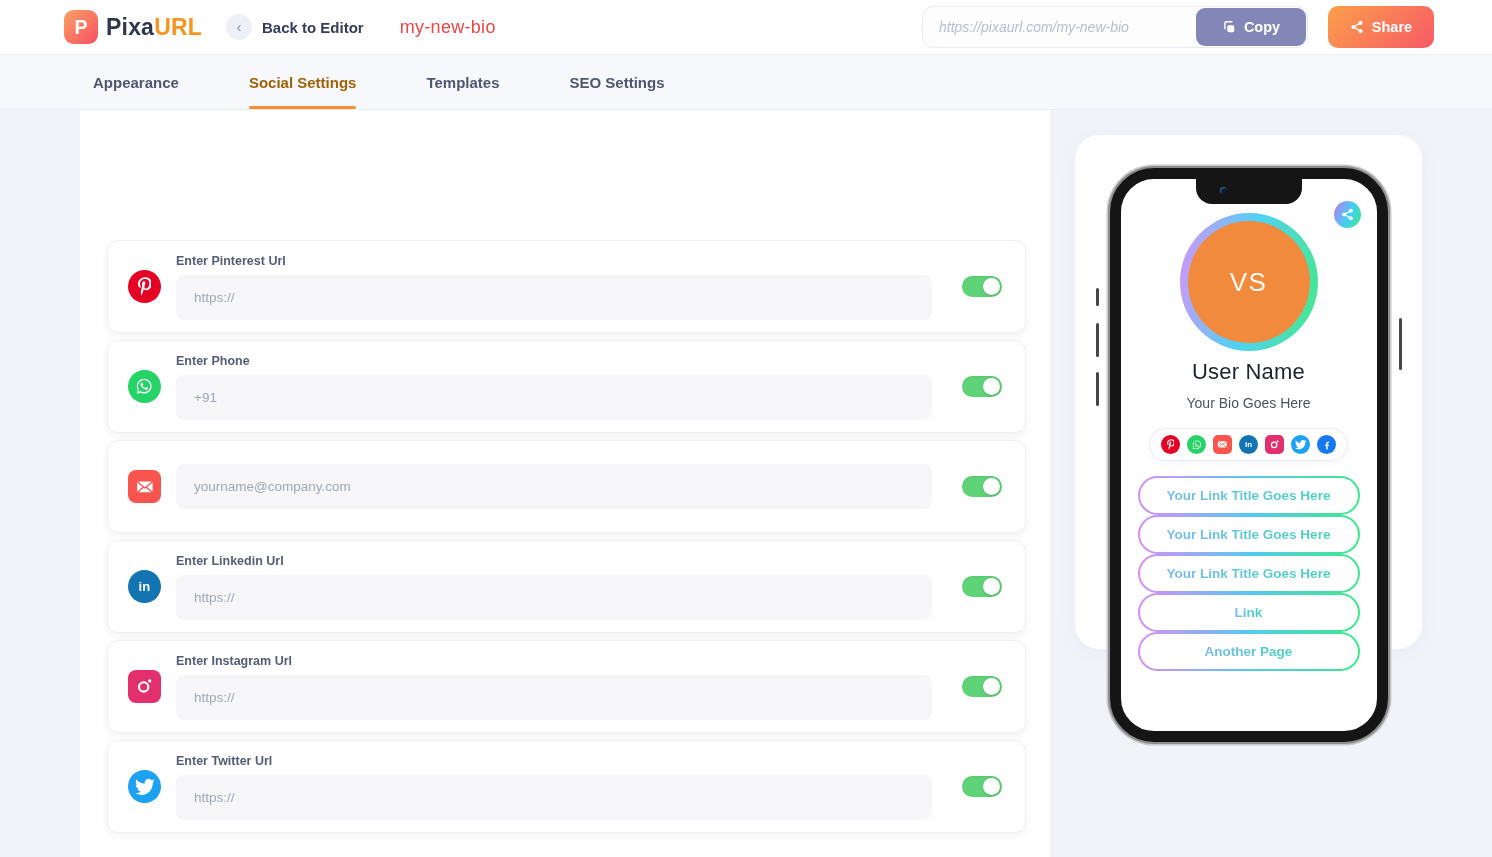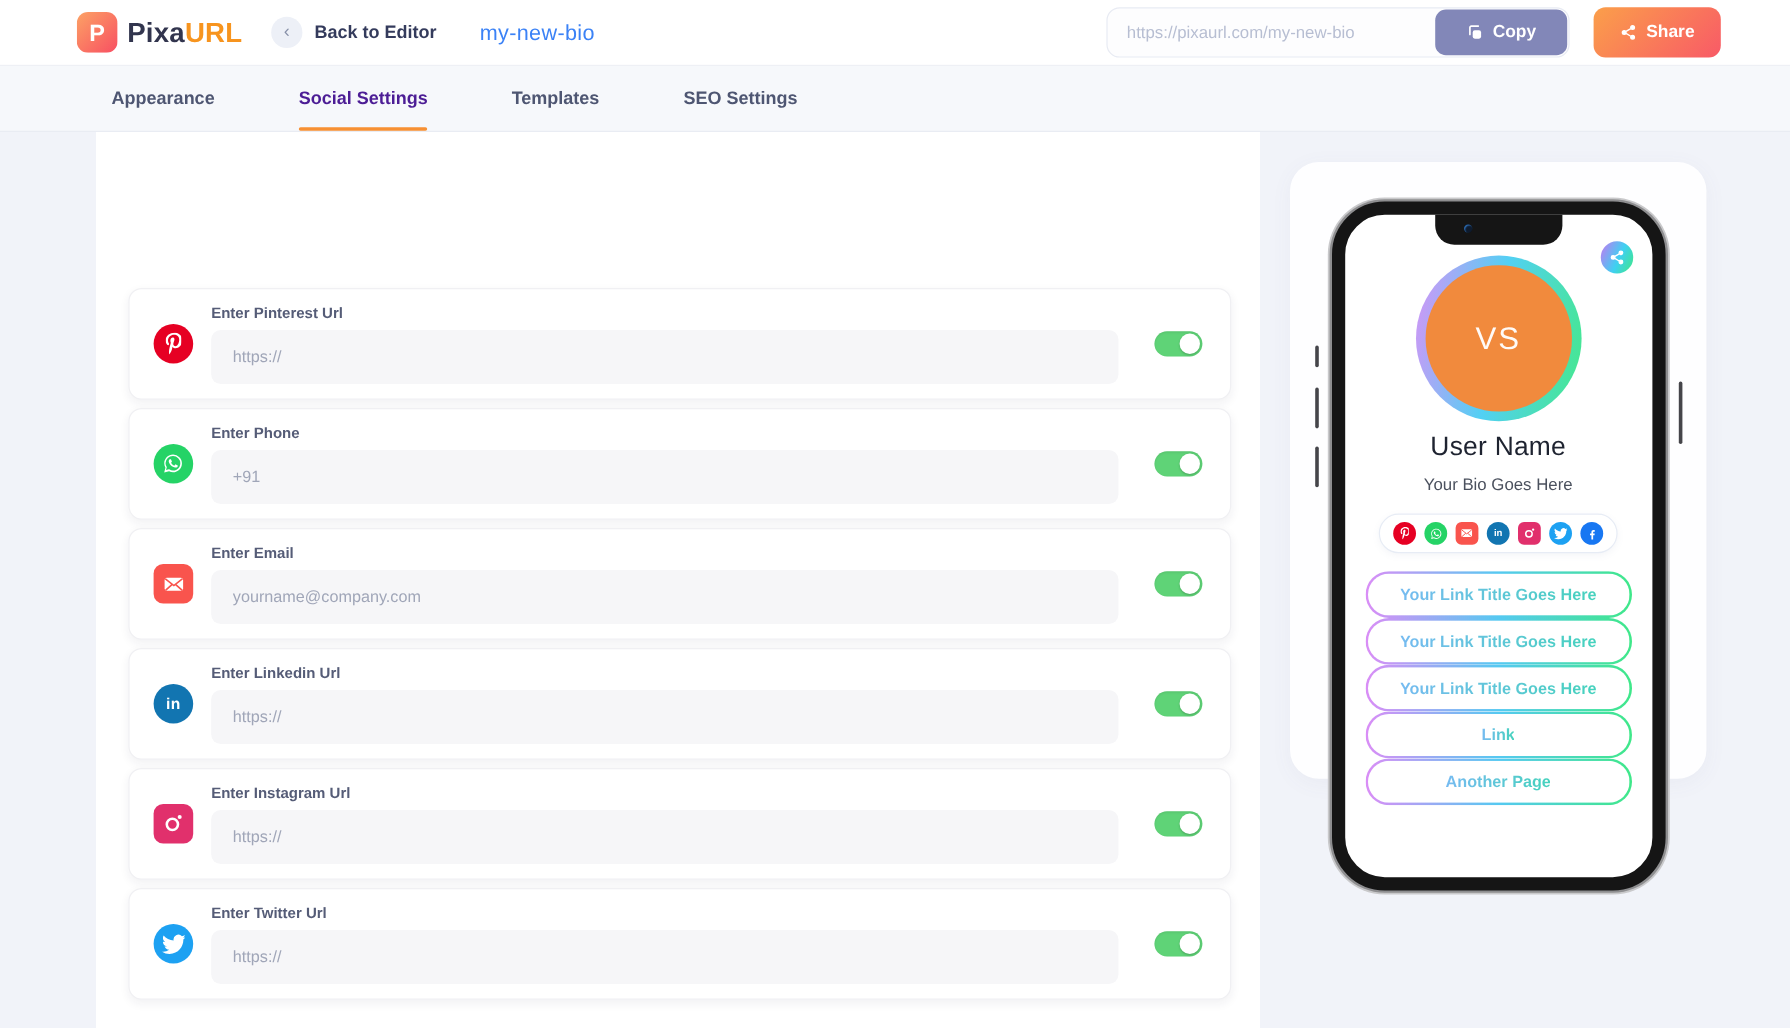--- a/index.html
+++ b/index.html
@@ -8,30 +8,30 @@
 
   
   .header { height:55px; background:#fff; display:flex; align-items:center; padding:0 58px 0 64px; border-bottom:1px solid #eef0f5; position:relative; z-index:3; }
   .logo { display:flex; align-items:center; gap:8px; }
   .logo-icon { width:34px; height:34px; display:block; }
   .brand { font-size:23px; font-weight:800; letter-spacing:.2px; }
   .brand .b1 { color:#32354e; }
   .brand .b2 { color:#f7941e; }
   .back-circle { width:26px; height:26px; border-radius:50%; background:#edf0f7; color:#8790a8; display:flex; align-items:center; justify-content:center; font-size:15px; margin-left:24px; cursor:pointer; padding-bottom:2px; }
   .back-label { font-size:15px; font-weight:700; color:#343b5c; margin-left:10px; cursor:pointer; }
-  .page-title { font-size:18px; color:#3b82f6; margin-left:36px; letter-spacing:.3px; }
+  .page-title { font-size:18px; color:#ef4444; margin-left:36px; letter-spacing:.3px; }
   .url-group { margin-left:auto; width:386px; height:42px; border:1.5px solid #e8ebf3; background:#fdfdfe; border-radius:11px; display:flex; align-items:center; position:relative; }
-  .url-input { border:none; outline:none; background:transparent; flex:1; height:100%; padding:0 10px 0 16px; font-size:14px; color:#b7bed2; font-family:inherit; }
+  .url-input { border:none; outline:none; background:transparent; flex:1; height:100%; padding:0 10px 0 16px; font-size:14px; color:#b7bed2; font-family:inherit;font-style:italic; }
   .copy-btn { position:absolute; right:1px; top:1px; bottom:1px; width:110px; background:#8287b8; border:none; border-radius:9px; color:#fff; font-size:14.5px; font-weight:700; display:flex; align-items:center; justify-content:center; gap:8px; cursor:pointer; font-family:inherit; }
   .share-btn { margin-left:20px; width:106px; height:42px; border:none; border-radius:10px; background:linear-gradient(135deg,#fb9f4a 0%,#f85a67 100%); color:#fff; font-size:14.5px; font-weight:700; display:flex; align-items:center; justify-content:center; gap:8px; cursor:pointer; font-family:inherit; }
 
   
   .tabbar { height:55px; background:#f6f8fb; border-bottom:1px solid #e9ecf3; display:flex; align-items:stretch; padding-left:93px; gap:70px; position:relative; z-index:2; }
   .tab { display:flex; align-items:center; font-size:15px; font-weight:600; color:#4e5672; cursor:pointer; position:relative; }
-  .tab.active { color:#4c1d95;justify-content:flex-end; }
+  .tab.active { color:#a16207;justify-content:flex-end; }
   .tab.active::after { content:""; position:absolute; left:0; right:0; bottom:0; height:3.5px; background:#f79033; border-radius:2px; }
 
   
   .main { position:relative; height:747px; }
   .content-panel { position:absolute; left:80px; top:0; width:970px; bottom:0; background:#fff; padding:76px 24px 0 27px; }
   .section-title { font-size:17px; font-weight:700; color:#2a3150; letter-spacing:.2px; }
   .cards { margin-top:54px; }
   .card { background:#fff; border:1px solid #f0f0f3; border-radius:11px; box-shadow:0 3px 8px rgba(40,40,60,.06); height:93px; margin-bottom:7px; display:flex; align-items:center; padding:0 23px 0 20px; }
   .icon-wrap { width:33px; height:33px; flex:0 0 33px; margin-right:15px; display:flex; align-items:center; justify-content:center; color:#fff; }
   .icon-wrap.circle { border-radius:50%; }
@@ -164,21 +164,20 @@
     </div>
 
     <div class="card">
       <span class="icon-wrap rounded-square" style="background: rgb(249, 84, 77); width: 33px; height: 33px;">
             <svg width="21.78" height="21.78" viewBox="0 0 24 24">
               <rect x="3.5" y="6" width="17" height="12" rx="2" fill="#fff"></rect>
               <path d="M4.5 7.2 12 13.2l7.5-6M4.8 17.2l5.2-4.6M19.2 17.2 14 12.6" stroke="#F9544D" stroke-width="1.5" fill="none" stroke-linecap="round"></path>
             </svg>
           </span>
       <div class="field">
-        <label class="field-label">Enter Email</label>
         <input class="field-input" type="text" placeholder="yourname@company.com" style="">
       </div>
       <div class="toggle">
             <span class="knob"></span>
           </div>
     </div>
 
     <div class="card">
       <span class="icon-wrap circle" style="background: rgb(18, 117, 177); width: 33px; height: 33px;">
             <span class="in-text">in</span>

